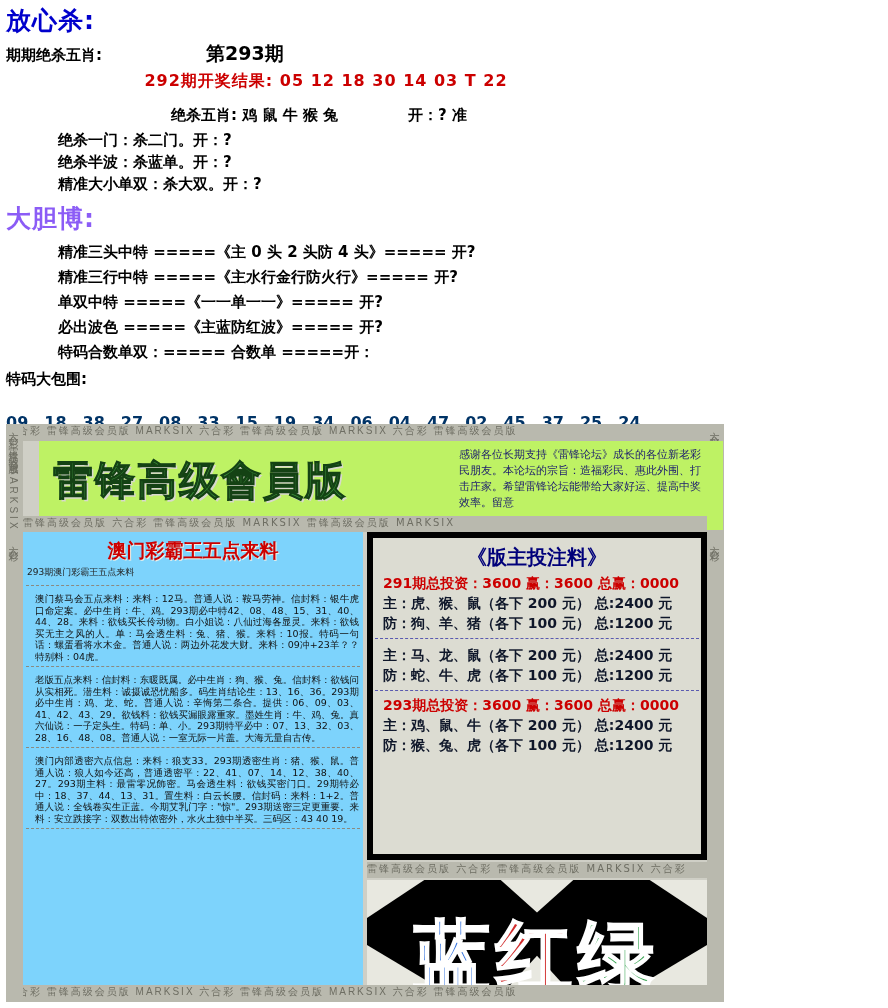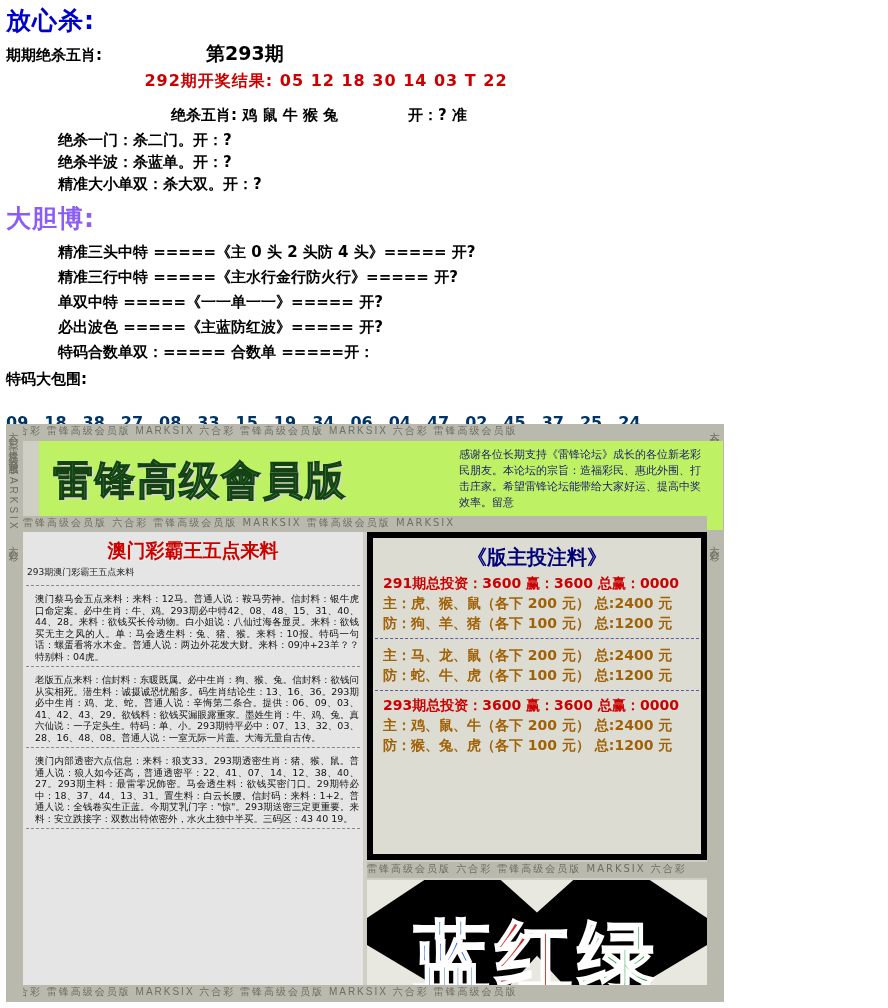--- a/index.html
+++ b/index.html
@@ -46,34 +46,34 @@
   .banner { position:absolute; left:0; top:0; width:100%; height:89px; background:#bef264; overflow:hidden;margin-left:16px; }
   .banner-title {
     position:absolute; left:14px; top:12px; font-size:40px; font-weight:bold; letter-spacing:2px;
     color:#3b8f3b; -webkit-text-stroke:1px #144214; text-shadow:2px 2px 0 #d8d8cd;
   }
   .banner-text { position:absolute; left:420px; top:6px; width:250px; font-size:11px; line-height:16px; color:#1a1a6e; }
 
   .band { position:absolute; left:0; top:75px; width:100%; height:16px; background:#b9b9ae;
           font-size:10px; color:#6e6e63; letter-spacing:2px; overflow:hidden; white-space:nowrap; }
 
-  .col-left { position:absolute; left:0; top:91px; width:340px; bottom:0; background:#e5e5e5; }
+  .col-left { position:absolute; left:0; top:91px; width:340px; bottom:0; background:#7dd3fc; }
   .col-right { position:absolute; left:344px; top:91px; right:0; bottom:0; }
 
   .left-head { text-align:center; font-size:19px; font-weight:bold; color:#cc0000; padding:6px 0 2px;
                text-shadow:1px 1px 0 #efefe6; }
   .left-sub { font-size:9px; color:#222; padding:0 4px 2px; }
   .blk { font-size:9.5px; line-height:11.5px; color:#111; padding:3px 4px 0 12px; text-align:justify; }
   .dash { border-top:1px dashed #8a8a80; margin:4px 3px; }
 
   .right-box { position:absolute; left:0; top:0; width:100%; height:328px; background:#dcdcd2; border:6px solid #000000; box-sizing:border-box; }
   .rb-title { text-align:center; font-size:20px; font-weight:bold; color:#00007a; padding:6px 0 2px; }
   .rb-group { padding:2px 10px 0 10px; }
   .rb-h { font-size:14px; font-weight:bold; color:#cc0000; }
-  .rb-r { font-size:14px; font-weight:bold; color:#a16207; padding-top:2px; }
+  .rb-r { font-size:14px; font-weight:bold; color:#0f172a; padding-top:2px; }
   .rb-dash { border-top:1px dashed #5a5ab0; margin:5px 2px 4px; }
 
   .right-band { position:absolute; left:0; top:330px; width:100%; height:16px; background:#b9b9ae;
                 font-size:10px; color:#6e6e63; letter-spacing:2px; overflow:hidden; white-space:nowrap; }
 
   .lrg { position:absolute; left:0; top:348px; width:100%; bottom:0; background:#000; overflow:hidden; }
   .lrg-text { position:absolute; left:0; top:26px; width:100%; text-align:center;
               font-size:76px; font-weight:bold; letter-spacing:6px; }
   .lrg-text .b { color:#2f6fdd; -webkit-text-stroke:2px #ffffff; }
   .lrg-text .r { color:#d12b2b; -webkit-text-stroke:2px #ffffff; }

